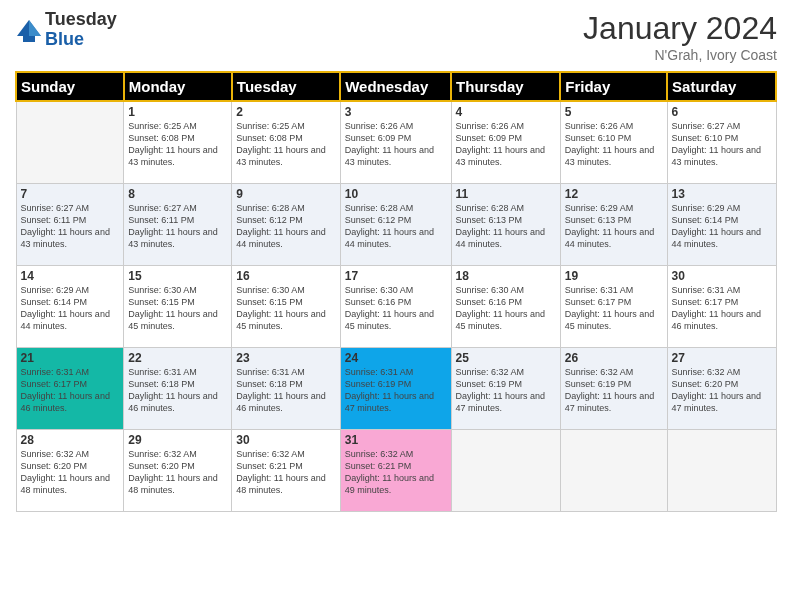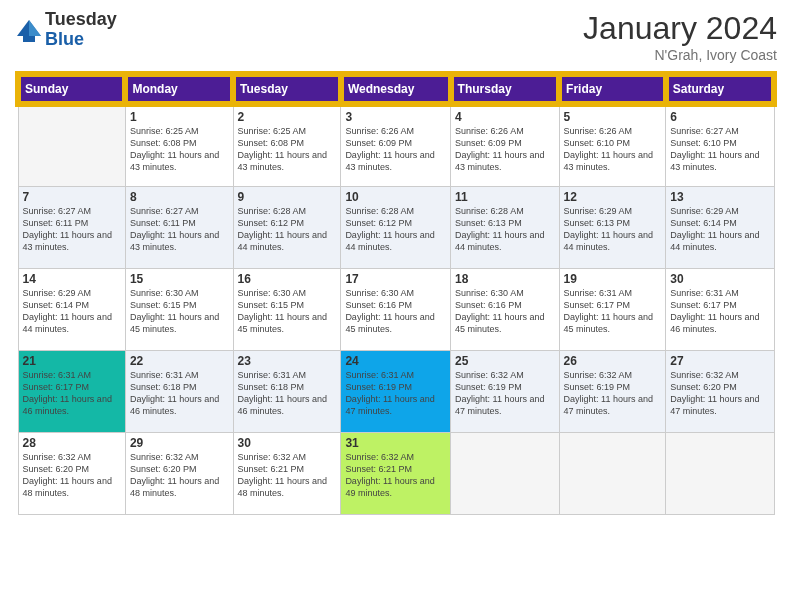--- a/index.html
+++ b/index.html
@@ -56,27 +56,27 @@
     .location {
       font-size: 14px;
       color: #737373;
     }
     .calendar {
       width: 100%;
       border-collapse: collapse;
       font-size: 10px;
     }
     .calendar thead tr th {
-      background-color: #4c1d95;
+      background-color: #000000;
       color: white;
       padding: 5px 4px;
       text-align: left;
-      font-size: 12px;
+      font-size: 15px;
       font-weight: bold;
-      border: 6px solid #eab308;
+      border: 2px solid #eab308;
     }
     .calendar tbody tr td {
       border: 1px solid #ccc;
       vertical-align: top;
       padding: 3px 4px;
       width: 113px;
       min-height: 70px;
       height: 82px;
     }
     .day-number {
@@ -312,21 +312,21 @@
             <div class="day-info" style="white-space: pre-line;">Sunrise: 6:32 AM
 Sunset: 6:20 PM
 Daylight: 11 hours and 48 minutes.</div>
           </td>
           <td style="background-color: rgb(255, 255, 255);">
             <span class="day-number">30</span>
             <div class="day-info" style="white-space: pre-line;">Sunrise: 6:32 AM
 Sunset: 6:21 PM
 Daylight: 11 hours and 48 minutes.</div>
           </td>
-          <td style="background-color: #bef264;">
+          <td style="background-color: #f9a8d4;">
             <span class="day-number">31</span>
             <div class="day-info" style="white-space: pre-line;">Sunrise: 6:32 AM
 Sunset: 6:21 PM
 Daylight: 11 hours and 49 minutes.</div>
           </td>
           <td class="empty-cell" style="background-color: rgb(245, 245, 245);"></td>
           <td class="empty-cell" style="background-color: rgb(245, 245, 245);"></td>
           <td class="empty-cell" style="background-color: rgb(245, 245, 245);"></td>
         </tr>
       </tbody>

